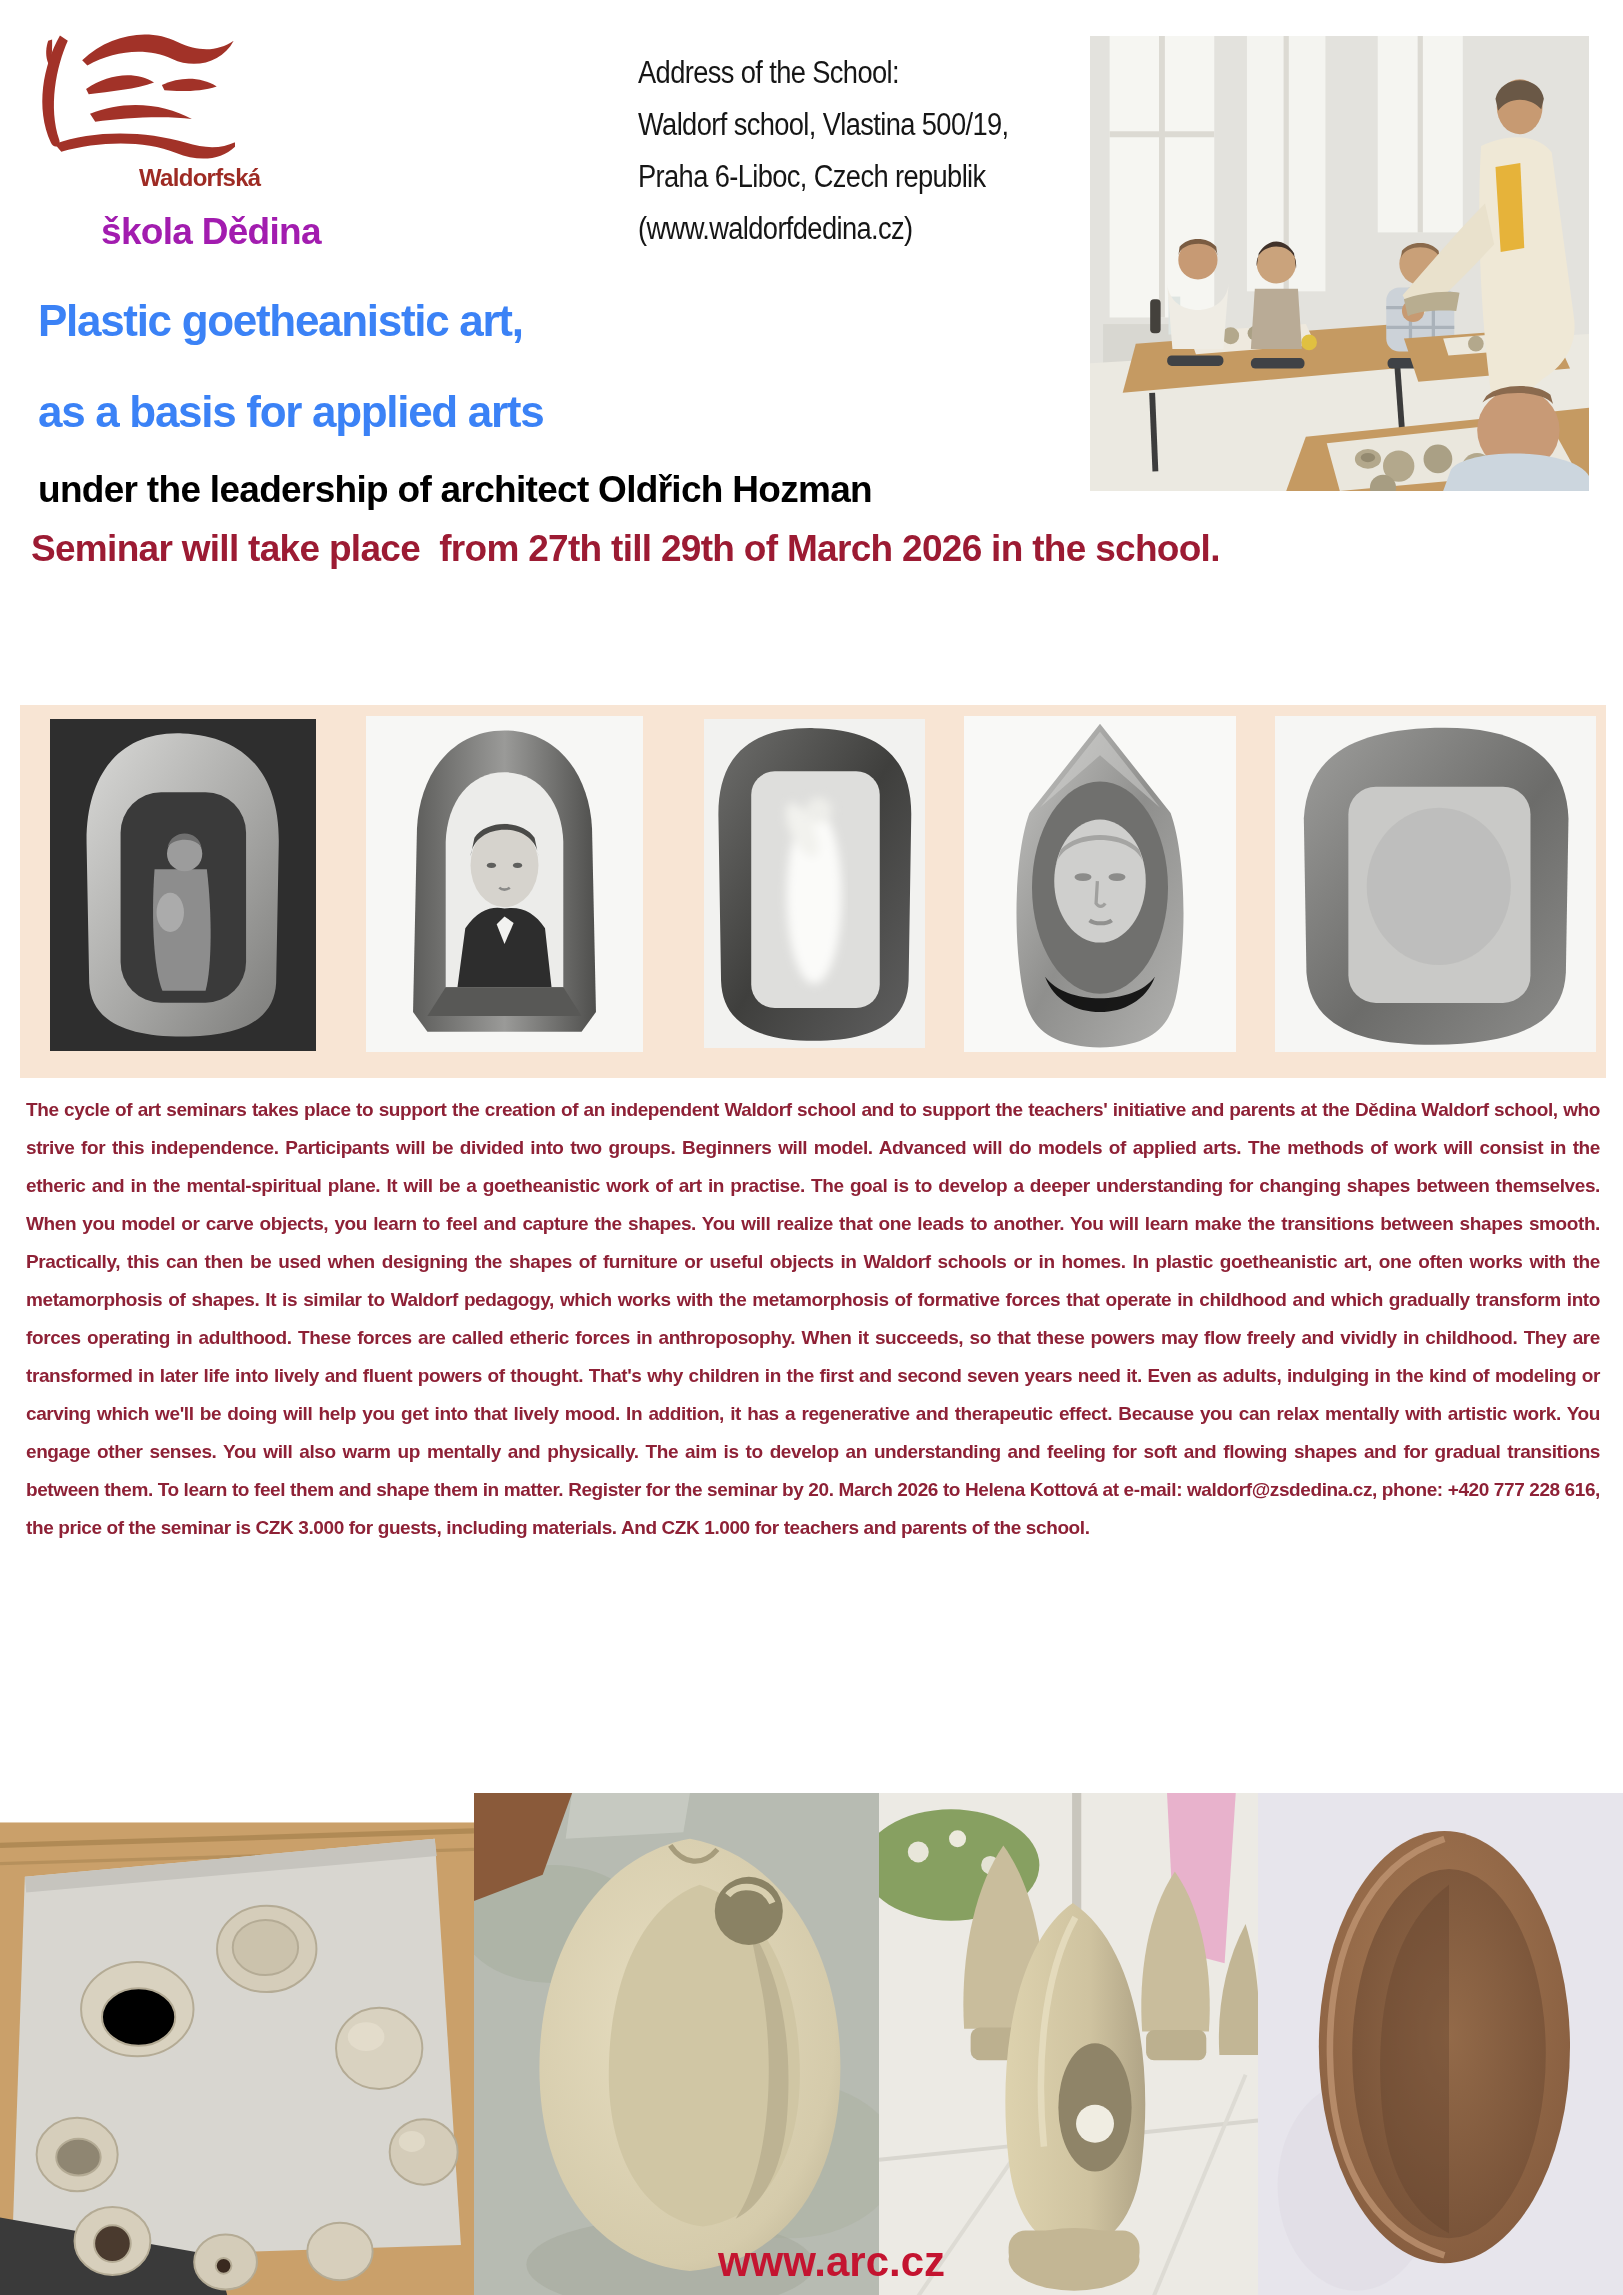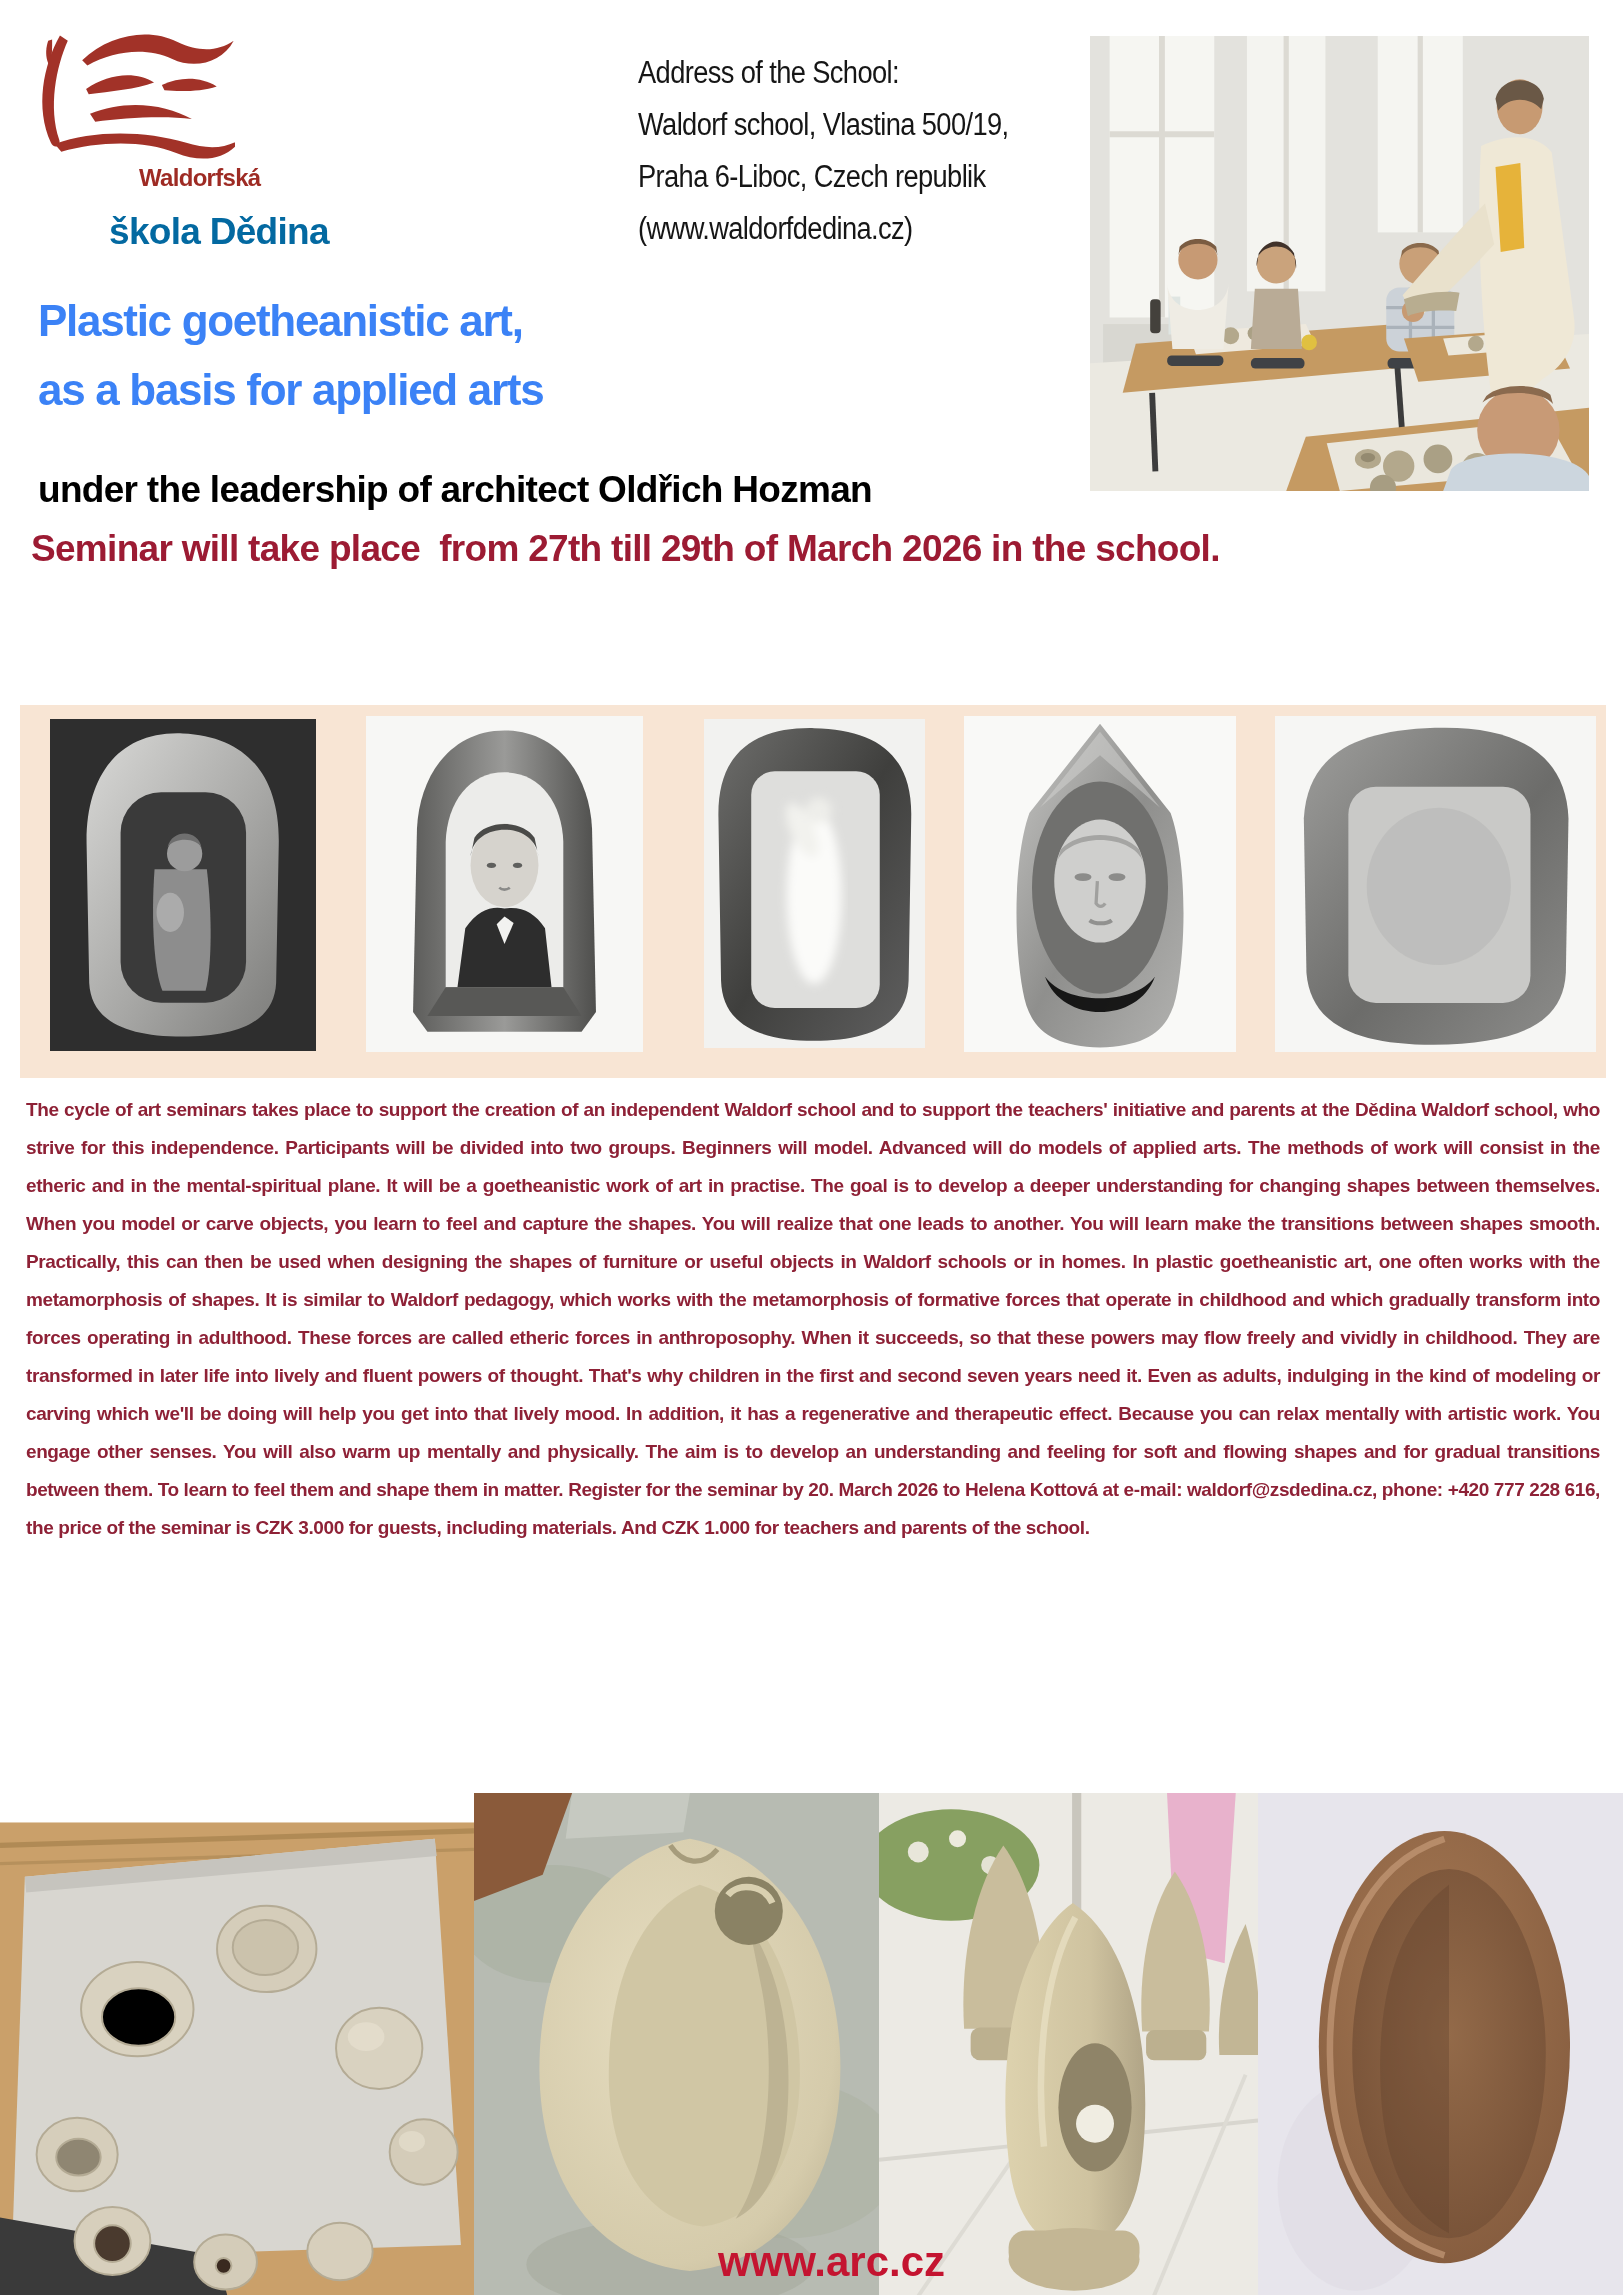--- a/index.html
+++ b/index.html
@@ -12,42 +12,42 @@
   }
   .abs { position: absolute; }
 
   
   .logo-swirl { left: 26px; top: 26px; width: 209px; height: 177px; }
   .logo-line1 {
     left: 139px; top: 164px; font-size: 24px; font-weight: 700;
     letter-spacing: -0.7px; color: #9e2b24;
   }
   .logo-line2 {
-    left: 109px; top: 211px; font-size: 37px; font-weight: 700;
-    letter-spacing: -0.7px; color: #0369a1;
+    left: 101px; top: 211px; font-size: 37px; font-weight: 700;
+    letter-spacing: -0.7px; color: #a21caf;
   }
 
   
   .address {
     left: 638px; top: 47px; width: 497px;
     font-size: 31px; line-height: 52px; color: #161616;
     letter-spacing: -0.7px;
     transform: scaleX(0.88); transform-origin: left top;
   }
 
   
   .photo-topright { left: 1090px; top: 36px; width: 499px; height: 455px; }
 
   
   .title-line {
     left: 38px; color: #3b82f6; font-weight: 700;
     font-size: 44px; letter-spacing: -1.3px; white-space: nowrap;
   }
   .title-1 { top: 296px; }
-  .title-2 { top: 365px; }
+  .title-2 { top: 387px; }
   .subtitle {
     left: 38px; top: 469px; color: #000000; font-weight: 700;
     font-size: 37px; letter-spacing: -0.7px; white-space: nowrap;
   }
   .sched {
     left: 31px; color: #9c1b33; white-space: pre; font-size: 37px;
     letter-spacing: -0.7px;
   }
   .sched-1 { top: 528px; font-weight: 700; }
   .sched-2 { top: 606px; font-weight: 400; }

